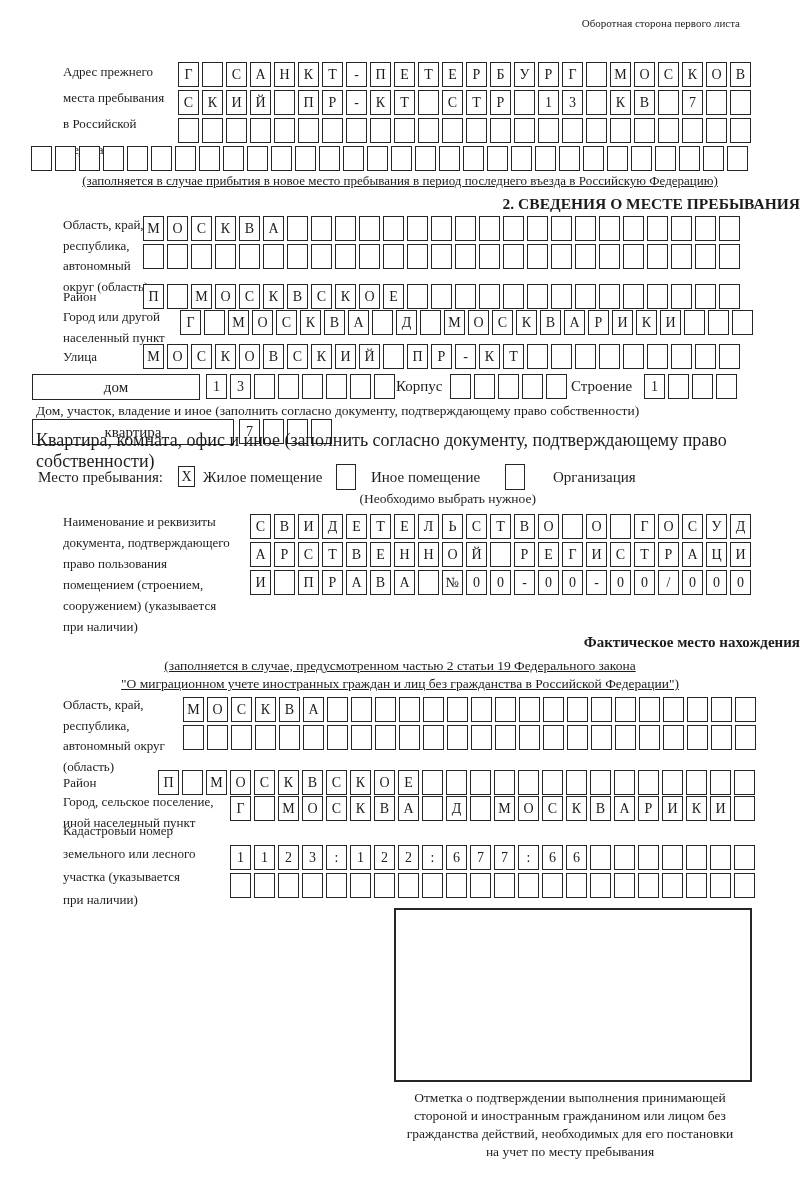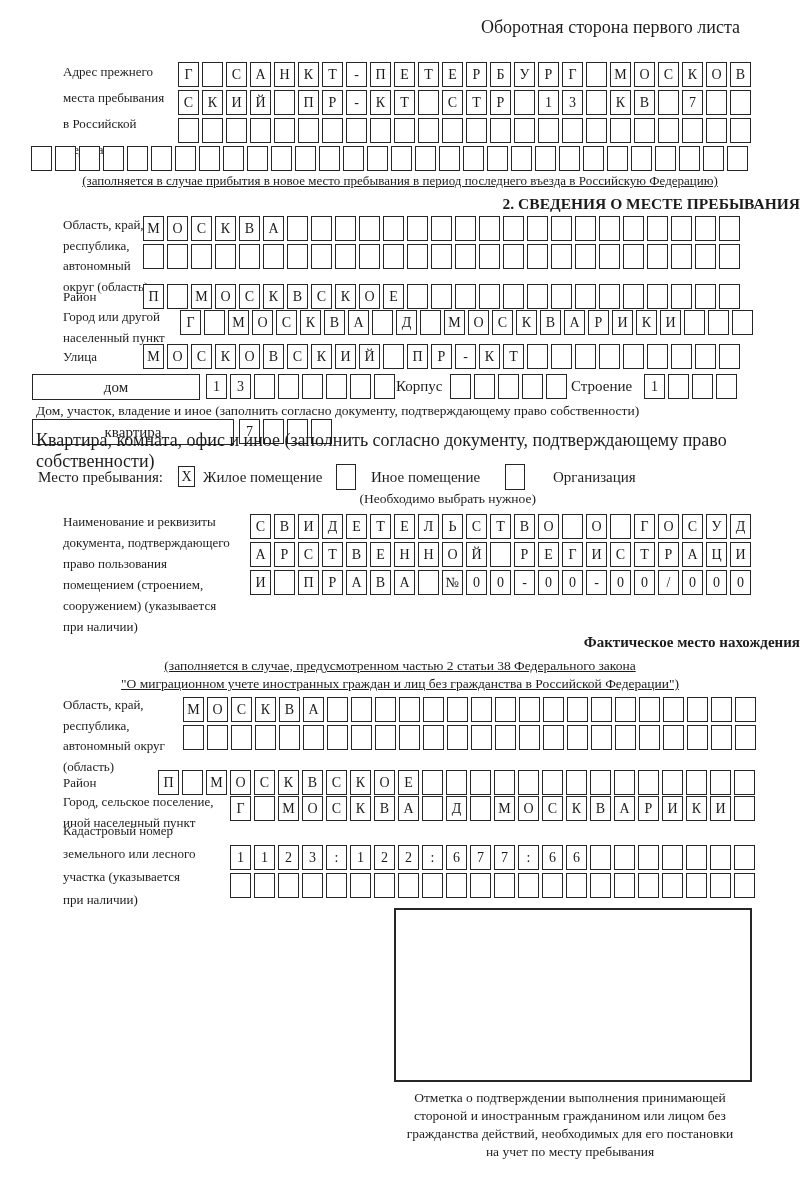--- a/index.html
+++ b/index.html
@@ -28,21 +28,21 @@
   .chk { position:absolute; border:1.6px solid #262626; background:#fff;
     display:flex; align-items:center; justify-content:center; font-size:14px; }
   .bigbox { position:absolute; border:2px solid #262626; background:#fff; }
   .inl { position:absolute; font-size:15px; }
 </style>
 </head>
 <body>
 
 <div id="page">
 
-  <div class="abs" style="top:17px;left:0;width:740px;text-align:right;font-size:18px">Оборотная сторона первого листа</div>
+  <div class="abs" style="top:17px;left:0;width:740px;text-align:right;font-size:11px">Оборотная сторона первого листа</div>
 
   <div class="lbl" style="left:63px;top:59px;line-height:26px">Адрес прежнего
 места пребывания
 в Российской
 Федерации</div>
   <div class="crowgrp" style="left:178px;top:62px">
     <div class="crow">
         <span class="cell">Г</span>
         <span class="cell"></span>
         <span class="cell">С</span>
@@ -423,21 +423,21 @@
         <span class="cell">0</span>
         <span class="cell">0</span>
         <span class="cell">/</span>
         <span class="cell">0</span>
         <span class="cell">0</span>
         <span class="cell">0</span>
       </div>
   </div>
 
   <div class="h1" style="top:634px;font-size:15px">Фактическое место нахождения</div>
-  <div class="capc" style="top:658px;font-size:13.5px">(заполняется в случае, предусмотренном частью 2 статьи 38 Федерального закона</div>
+  <div class="capc" style="top:658px;font-size:13.5px">(заполняется в случае, предусмотренном частью 2 статьи 19 Федерального закона</div>
   <div class="capc" style="top:676px;font-size:13.5px">"О миграционном учете иностранных граждан и лиц без гражданства в Российской Федерации")</div>
 
   <div class="lbl" style="left:63px;top:695px">Область, край,
 республика,
 автономный округ
 (область)</div>
   <div class="crowgrp" style="left:183px;top:697px">
     <div class="crow">
         <span class="cell">М</span>
         <span class="cell">О</span>

